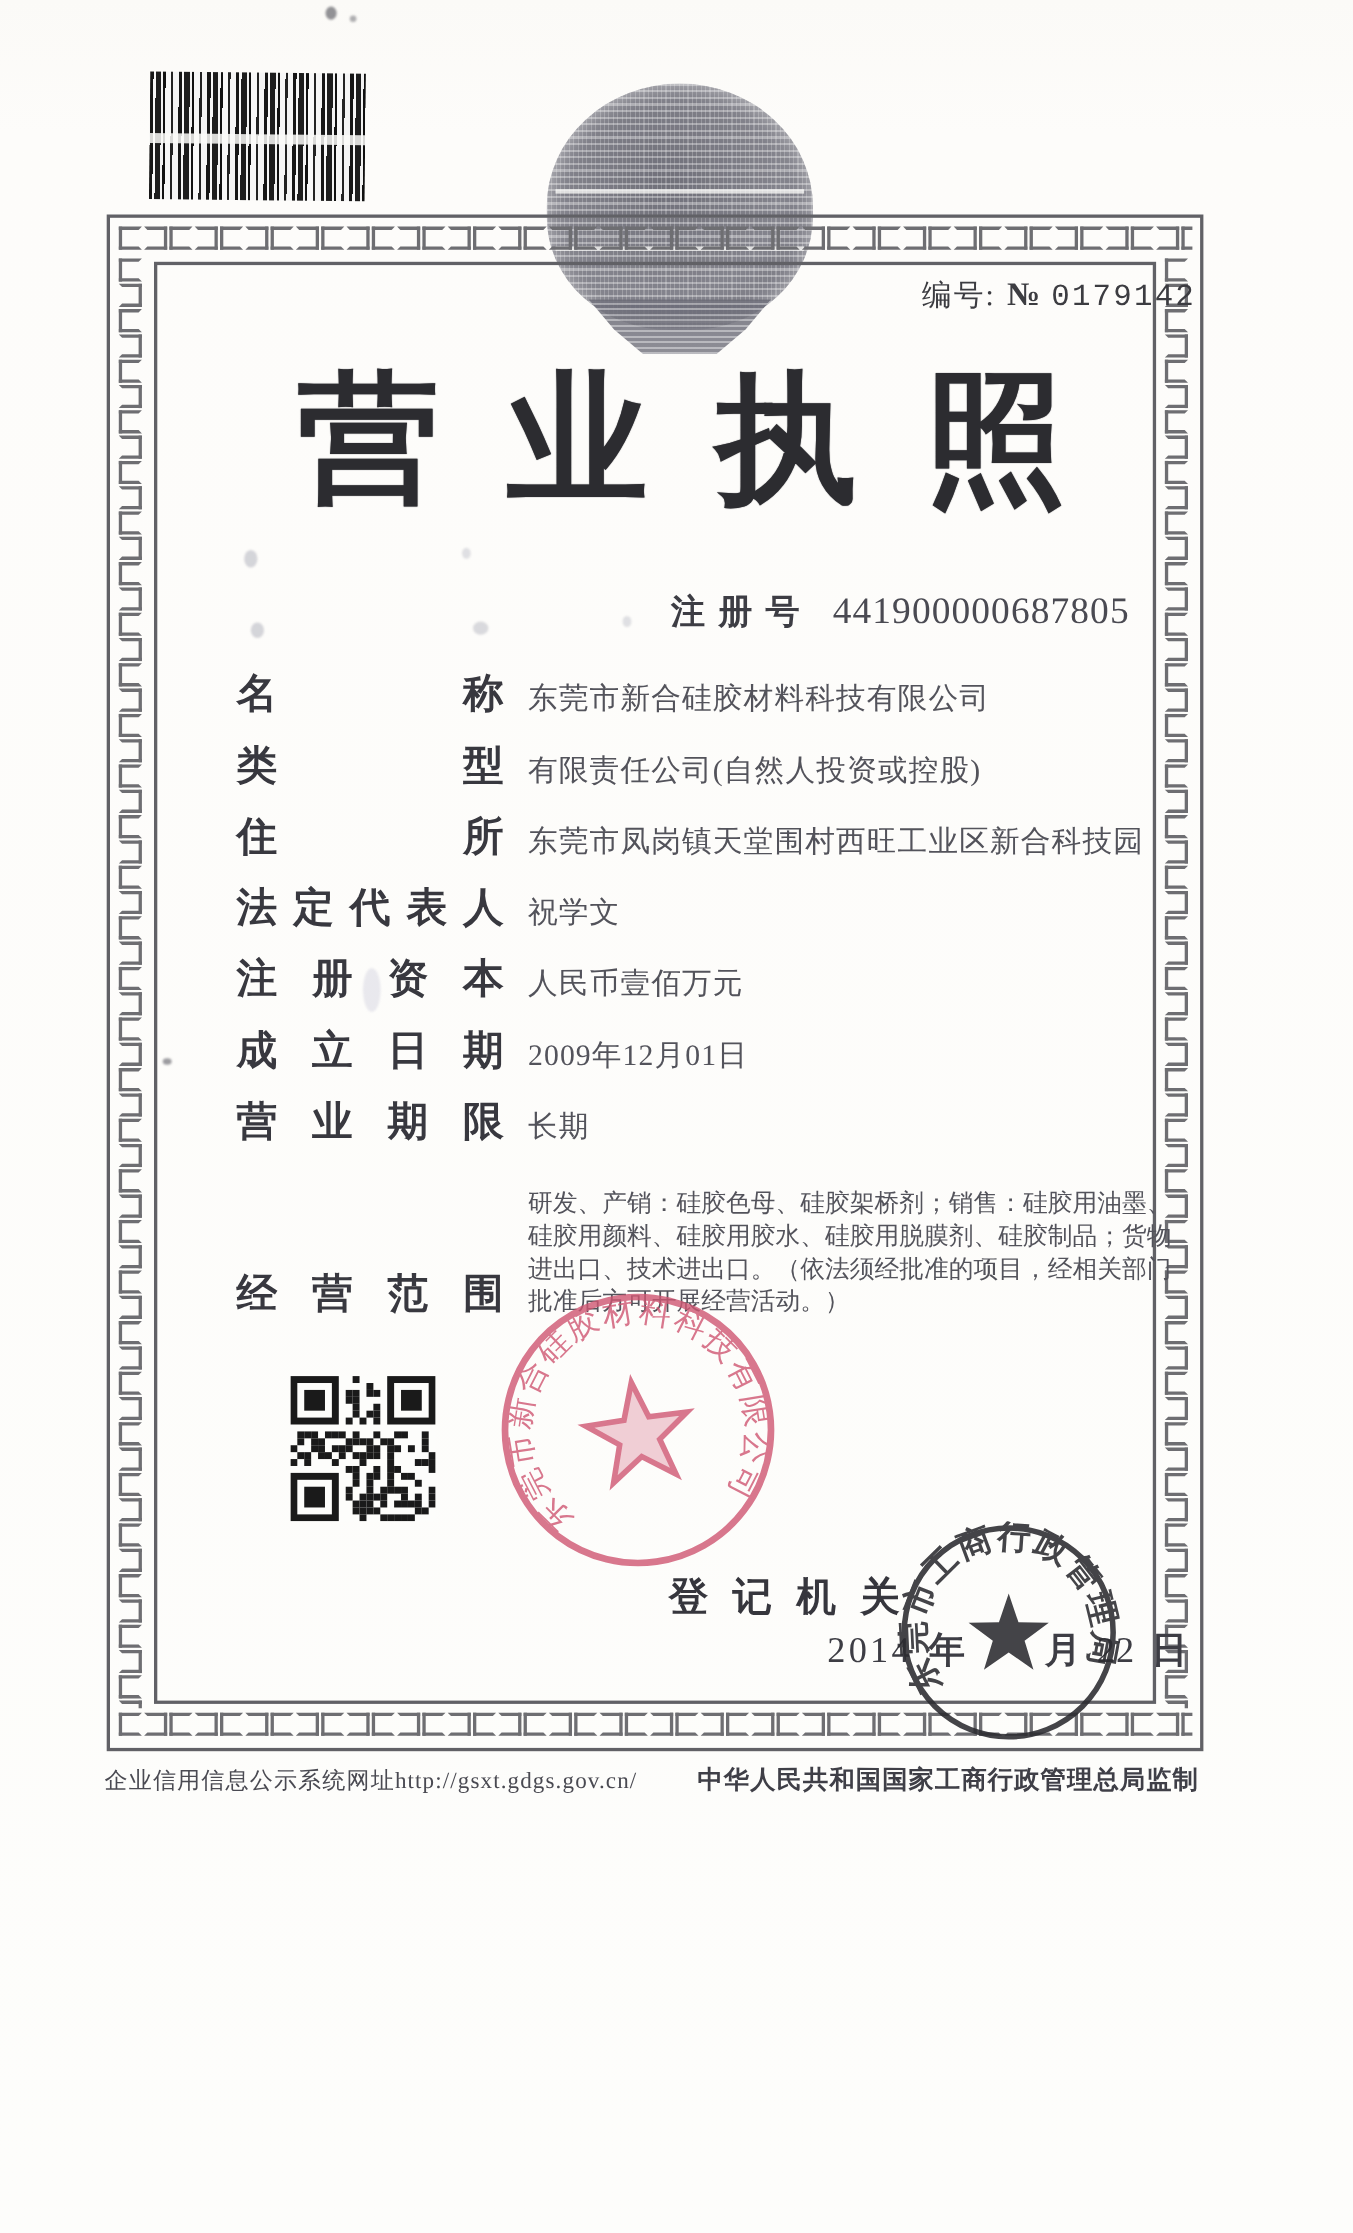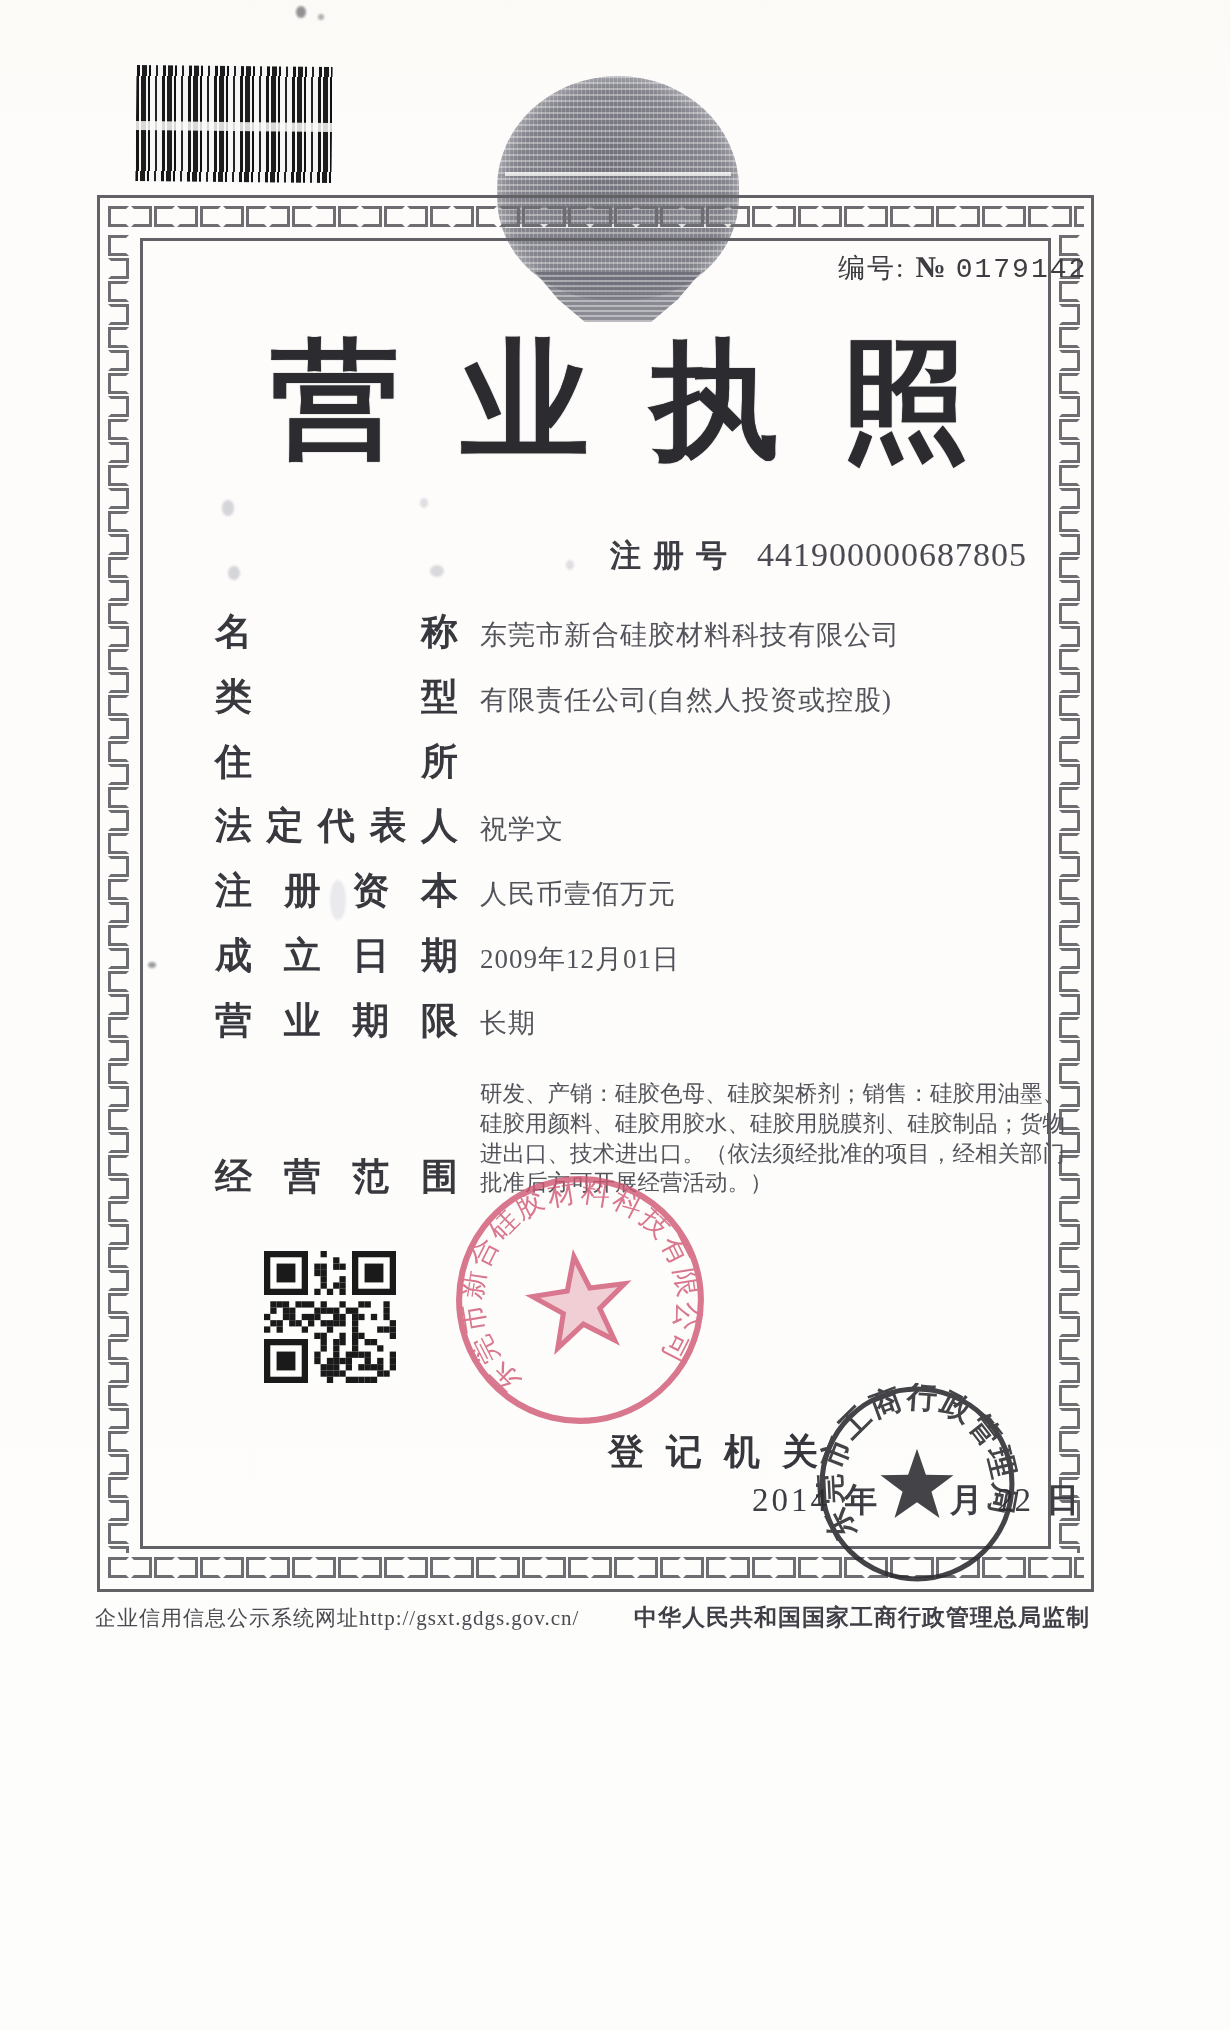--- a/index.html
+++ b/index.html
@@ -375,20 +375,21 @@
     <div class="field-row">
       <div class="field-label">名称</div>
       <div class="field-value">东莞市新合硅胶材料科技有限公司</div>
     </div>
   <div class="field-row">
       <div class="field-label">类型</div>
       <div class="field-value">有限责任公司(自然人投资或控股)</div>
     </div>
       <div class="field-row">
       <div class="field-label">住所</div>
+      <div class="field-value">东莞市凤岗镇天堂围村西旺工业区新合科技园</div>
     </div>
       <div class="field-row">
       <div class="field-label">法定代表人</div>
       <div class="field-value">祝学文</div>
     </div>
       <div class="field-row">
       <div class="field-label">注册资本</div>
       <div class="field-value">人民币壹佰万元</div>
     </div>
       <div class="field-row">

